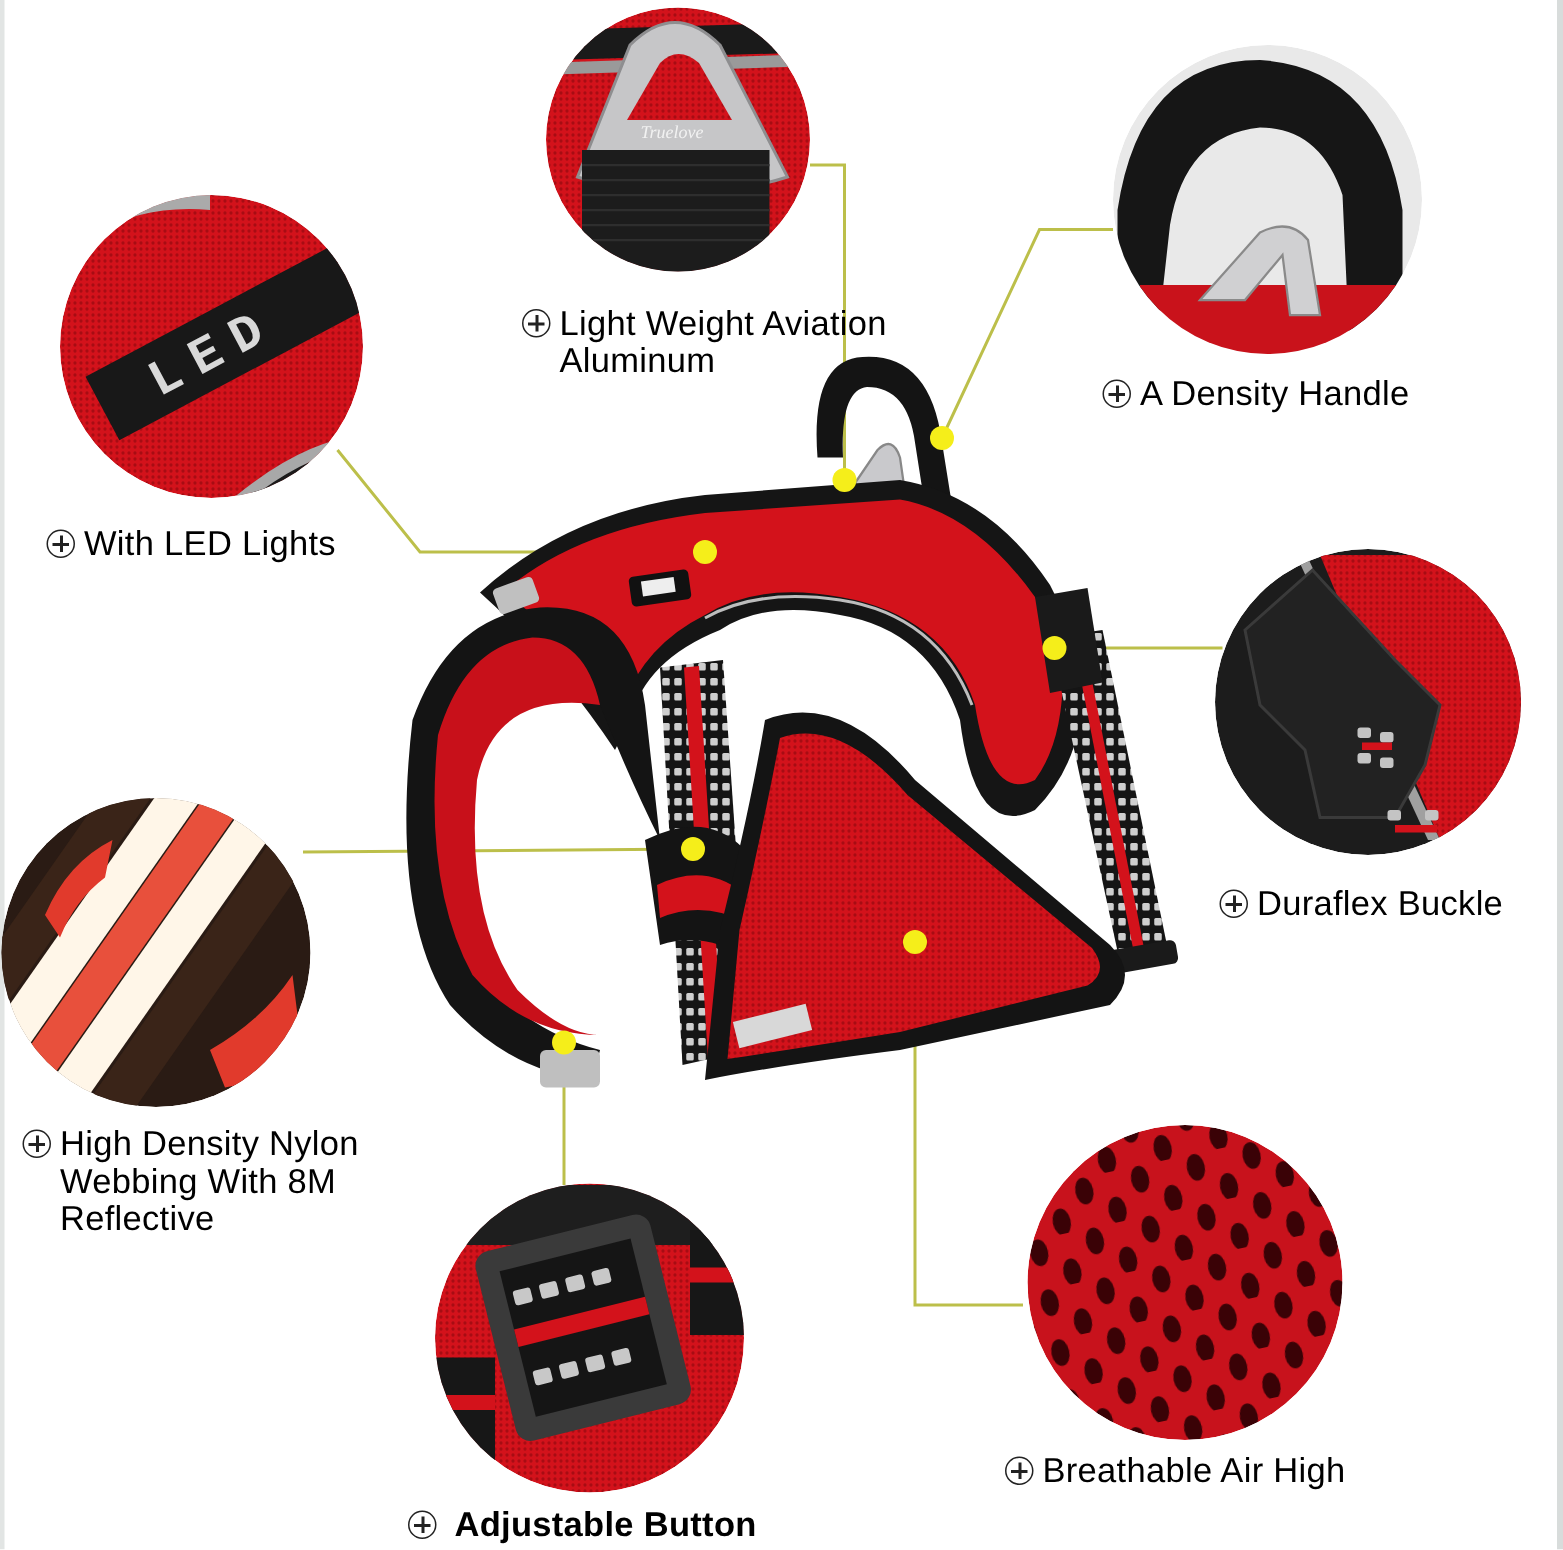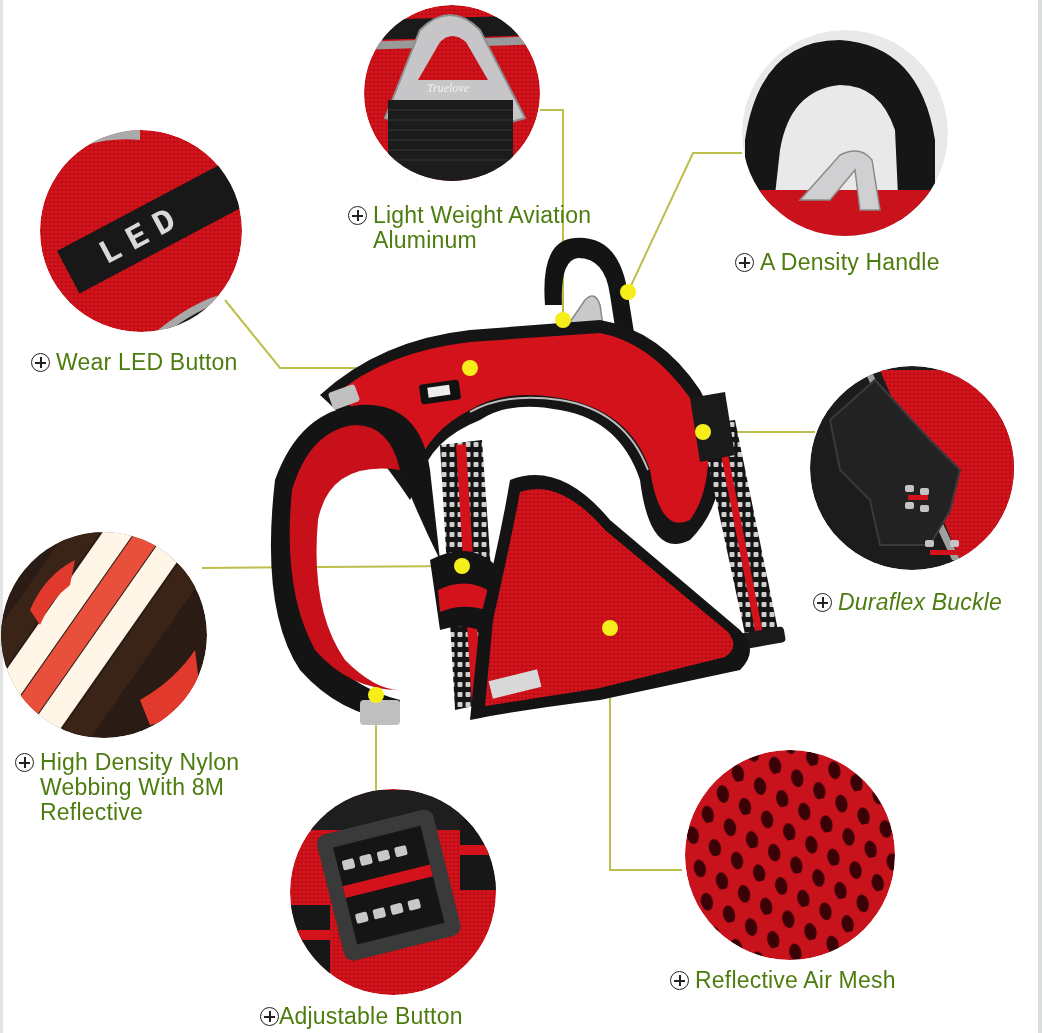--- a/index.html
+++ b/index.html
@@ -1,20 +1,20 @@
 <!DOCTYPE html>
 <html><head>
 <meta charset="utf-8">
 <style>
   html,body{margin:0;padding:0;background:#ffffff;}
   body{width:1042px;height:1033px;position:relative;overflow:hidden;font-family:"Liberation Sans",sans-serif;}
   .edge{position:absolute;top:0;right:0;width:4px;height:1033px;background:#d8dcdb;}
   .edge-left{position:absolute;top:0;left:0;width:3px;height:1033px;background:#e2e5e4;}
   svg.scene{position:absolute;left:0;top:0;}
-  .label{position:absolute;display:flex;align-items:flex-start;gap:6px;color:#4d7c0f;font-size:23px;line-height:25px;letter-spacing:0.2px;}
+  .label{position:absolute;display:flex;align-items:flex-start;gap:6px;color:#000000;font-size:23px;line-height:25px;letter-spacing:0.2px;}
   .plus{flex:0 0 auto;width:19px;height:19px;border:1.8px solid #222;border-radius:50%;position:relative;margin-top:3px;box-sizing:border-box;}
   .plus::before,.plus::after{content:"";position:absolute;background:#222;}
   .plus::before{left:3px;right:3px;top:50%;height:2px;margin-top:-1px;}
   .plus::after{top:3px;bottom:3px;left:50%;width:2px;margin-left:-1px;}
   .label-text{white-space:pre-line;}
 </style>
 </head>
 <body>
 
 <div class="edge-left"></div>
@@ -213,36 +213,36 @@
 Aluminum</span>
 </div>
 
 <div class="label" style="left:735px;top:250px;">
   <span class="plus"></span>
   <span class="label-text">A Density Handle</span>
 </div>
 
 <div class="label" style="left:31px;top:350px;">
   <span class="plus"></span>
-  <span class="label-text">Wear LED Button</span>
-</div>
-
-<div class="label" style="left:813px;top:590px;font-style:italic;">
+  <span class="label-text">With LED Lights</span>
+</div>
+
+<div class="label" style="left:813px;top:590px;">
   <span class="plus"></span>
   <span class="label-text">Duraflex Buckle</span>
 </div>
 
 <div class="label" style="left:15px;top:750px;">
   <span class="plus"></span>
   <span class="label-text">High Density Nylon
 Webbing With 8M
 Reflective</span>
 </div>
 
 <div class="label" style="left:670px;top:968px;">
   <span class="plus"></span>
-  <span class="label-text">Reflective Air Mesh</span>
-</div>
-
-<div class="label" style="left:260px;top:1004px;gap:0;">
+  <span class="label-text">Breathable Air High</span>
+</div>
+
+<div class="label" style="left:272px;top:1004px;gap:12px;font-weight:bold;">
   <span class="plus"></span>
   <span class="label-text">Adjustable Button</span>
 </div>
 
 </body></html>

